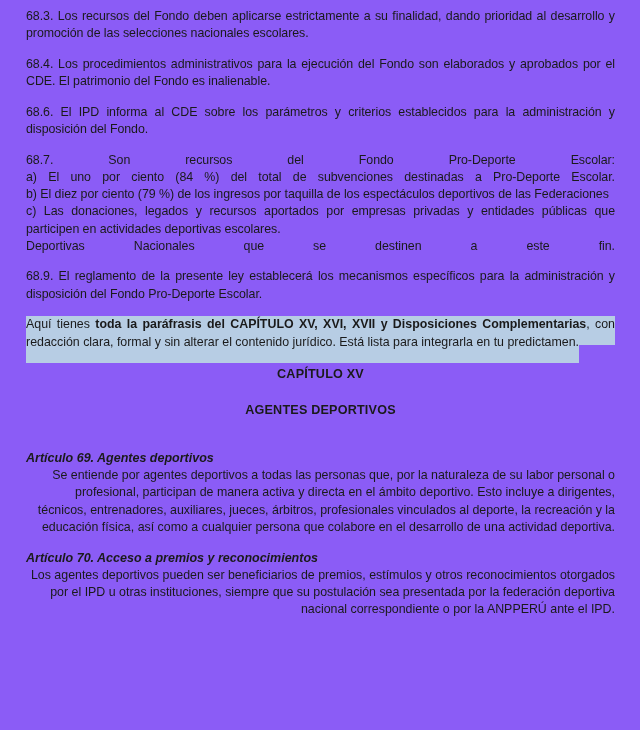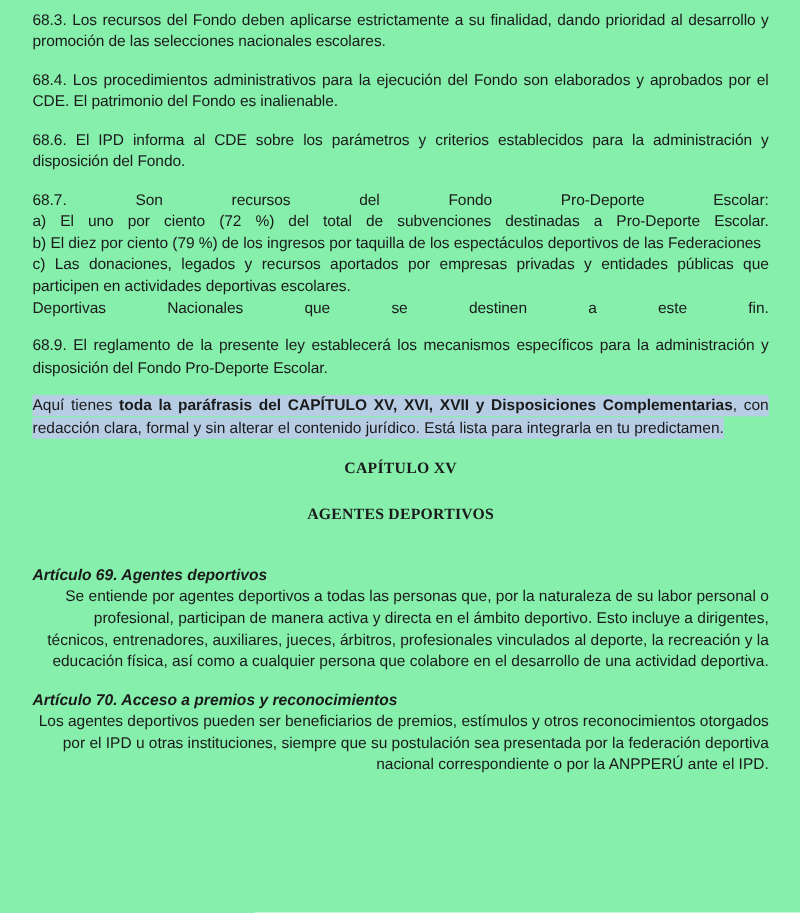--- a/index.html
+++ b/index.html
@@ -13,21 +13,21 @@
     font-family: "Liberation Sans", sans-serif;
     color: #1a1a1a;
     overflow: hidden;
   }
   .page {
     position: relative;
     width: 640px;
     height: 730px;
     box-sizing: border-box;
     padding: 8px 25px 0 26px;
-    background: #86efac;
+    background: #8b5cf6;
   }
   .para {
     font-size: 12.4px;
     line-height: 17.2px;
     text-align: justify;
     text-justify: inter-word;
     margin: 0 0 13.5px 0;
     letter-spacing: -0.05px;
   }
   
@@ -51,29 +51,28 @@
   .highlight-block {
     font-size: 12.4px;
     line-height: 17.4px;
     text-align: justify;
     margin: 0 0 16px 0;
   }
   .highlight-block .hl {
     background: #b7cde4;
     box-decoration-break: clone;
     -webkit-box-decoration-break: clone;
-    padding: 1px 0 2px 0;
+    padding: 1px 0 14px 0;
   }
   .chapter-heading {
     text-align: center;
     font-weight: bold;
     font-size: 12.6px;
     letter-spacing: 0.2px;
     margin: 0 0 22px 0;
-    font-family: Liberation Serif, serif;
   }
   .chapter-heading.first {
     margin-top: 10px;
   }
   .chapter-heading.second {
     margin-bottom: 33px;
   }
   .art-heading {
     font-weight: bold;
     font-size: 12.5px;
@@ -99,21 +98,21 @@
 
   <p class="para">68.3. Los recursos del Fondo deben aplicarse estrictamente a su finalidad, dando prioridad al desarrollo y promoción de las selecciones nacionales escolares.</p>
 
   <p class="para">68.4. Los procedimientos administrativos para la ejecución del Fondo son elaborados y aprobados por el CDE. El patrimonio del Fondo es inalienable.</p>
 
 
   <p class="para">68.6. El IPD informa al CDE sobre los parámetros y criterios establecidos para la administración y disposición del Fondo.</p>
 
   <div class="para para-stretch">
     <span class="jline">68.7. Son recursos del Fondo Pro-Deporte Escolar:</span>
-    <span class="jline">a) El uno por ciento (72 %) del total de subvenciones destinadas a Pro-Deporte Escolar.</span>
+    <span class="jline">a) El uno por ciento (84 %) del total de subvenciones destinadas a Pro-Deporte Escolar.</span>
     <span class="jline flow">b) El diez por ciento (79 %) de los ingresos por taquilla de los espectáculos deportivos de las Federaciones</span>
     <span class="jline last">c) Las donaciones, legados y recursos aportados por empresas privadas y entidades públicas que participen en actividades deportivas escolares.</span>
     <span class="jline">Deportivas Nacionales que se destinen a este fin.</span>
   </div>
 
 
   <p class="para">68.9. El reglamento de la presente ley establecerá los mecanismos específicos para la administración y disposición del Fondo Pro-Deporte Escolar.</p>
 
   <p class="highlight-block"><span class="hl"><span>Aquí tienes </span><b>toda la paráfrasis del CAPÍTULO XV, XVI, XVII y Disposiciones Complementarias</b><span>, con redacción clara, formal y sin alterar el contenido jurídico. Está lista para integrarla en tu predictamen.</span></span></p>
 

